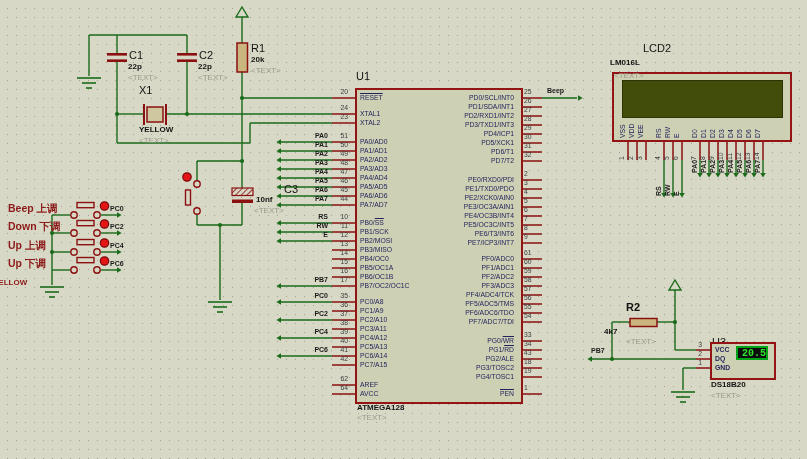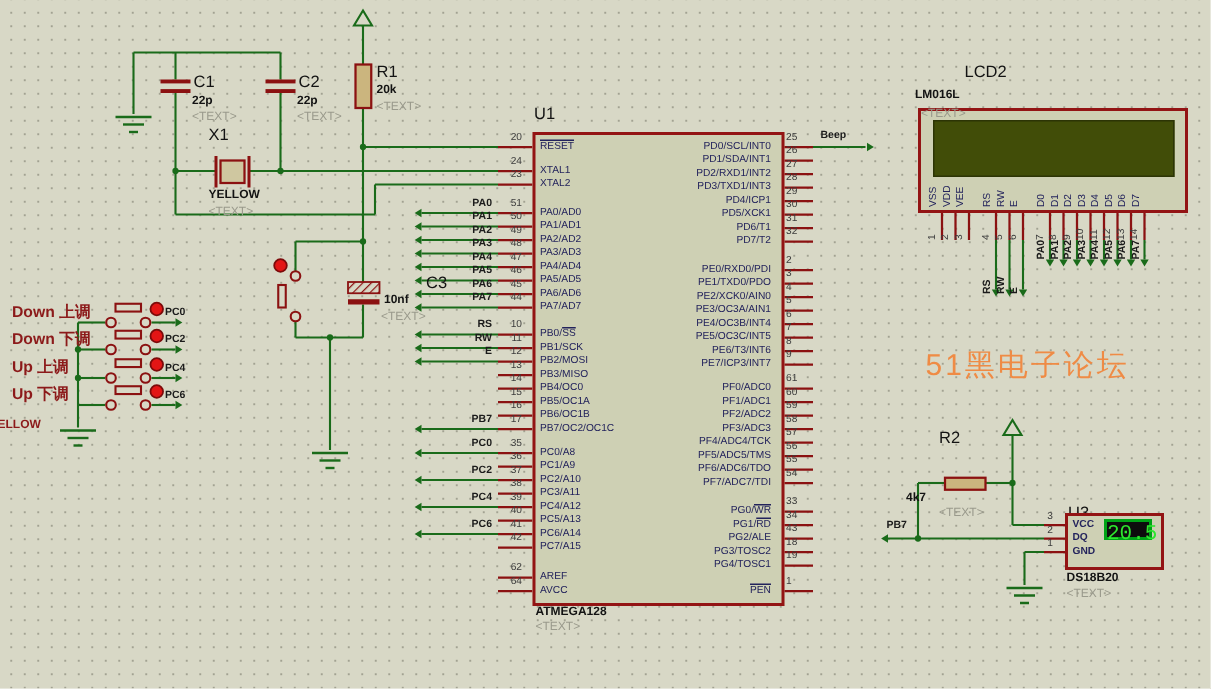--- a/index.html
+++ b/index.html
@@ -18,22 +18,22 @@
   .pname{font-size:6.8px;color:#23235c;}
   .pnum{font-size:6.8px;color:#3c3c3c;}
   .net{font-size:7px;font-weight:bold;color:#1b1b1b;}
   .btnlbl{font-size:10.5px;font-weight:bold;color:#8c1a1a;}
   .vtext{writing-mode:vertical-rl;transform:rotate(180deg);line-height:1;}
   .ovl{text-decoration:overline;}
   .box{border:2px solid #931414;background:#ced0b4;}
   .watermark{font-size:20px;letter-spacing:2px;color:#ef8b45;}
   .lcdscreen{background:#414d08;border:1px solid #2c3405;}
   .seg{background:#0d0d0d;border:2px solid #00a316;color:#2ee62e;
-       font-family:"Liberation Mono",monospace;font-size:14px;font-weight:normal;
-       text-align:left;line-height:10px;}
+       font-family:"Liberation Mono",monospace;font-size:10px;font-weight:bold;
+       text-align:right;line-height:10px;}
   .yellow{font-size:8px;font-weight:bold;color:#8c1a1a;}
 </style>
 </head>
 <body>
 
 <div id="stage">
 
   <svg id="wires" width="807" height="459">
       <defs>
         <pattern id="hx" width="4" height="4" patternUnits="userSpaceOnUse" patternTransform="rotate(45)">
@@ -330,29 +330,28 @@
   <div class="val" style="left:610px;top:58px;">LM016L</div>
   <div class="box" style="left:612px;top:72px;width:176px;height:66px;"></div>
   <div class="ph" style="left:614px;top:71px;">&lt;TEXT&gt;</div>
   <div class="lcdscreen" style="left:622px;top:80px;width:159px;height:36px;"></div>
 
   <div class="ref" style="left:712px;top:336px;">U3</div>
   <div class="box" style="left:710px;top:342px;width:62px;height:34px;"></div>
   <div class="seg" style="left:736px;top:346px;width:28px;height:10px;">20.5</div>
   <div class="val" style="left:711px;top:380px;">DS18B20</div>
   <div class="ph" style="left:711px;top:391px;">&lt;TEXT&gt;</div>
-  <div class="ref" style="left:626px;top:286px;">R2</div>
+  <div class="ref" style="left:626px;top:301px;font-weight:bold;">R2</div>
   <div class="val" style="left:604px;top:327px;">4k7</div>
   <div class="ph" style="left:626px;top:337px;">&lt;TEXT&gt;</div>
   <div class="net" style="left:591px;top:347px;">PB7</div>
 
-  <div class="watermark" style="left:617px;top:233px;">51黑电子论坛</div>
   <div class="yellow" style="left:-7px;top:278px;">YELLOW</div>
 
-<div class="btnlbl" style="left: 8px; top: 202px;">Down 上调</div>
+<div class="btnlbl" style="left: 8px; top: 202px;">Beep 上调</div>
     <div class="net" style="left: 110px; top: 205px;">PC0</div>
     <div class="btnlbl" style="left: 8px; top: 220px;">Down 下调</div>
     <div class="net" style="left: 110px; top: 223px;">PC2</div>
     <div class="btnlbl" style="left: 8px; top: 239px;">Up 上调</div>
     <div class="net" style="left: 110px; top: 242px;">PC4</div>
     <div class="btnlbl" style="left: 8px; top: 257px;">Up 下调</div>
     <div class="net" style="left: 110px; top: 260px;">PC6</div>
     <div class="pnum" style="left: 327px; top: 88px; width: 21px; text-align: right;">20</div>
     <div class="pname" style="left: 360px; top: 94px;"><span class="ovl">RESET</span></div>
     <div class="pnum" style="left: 327px; top: 104px; width: 21px; text-align: right;">24</div>

